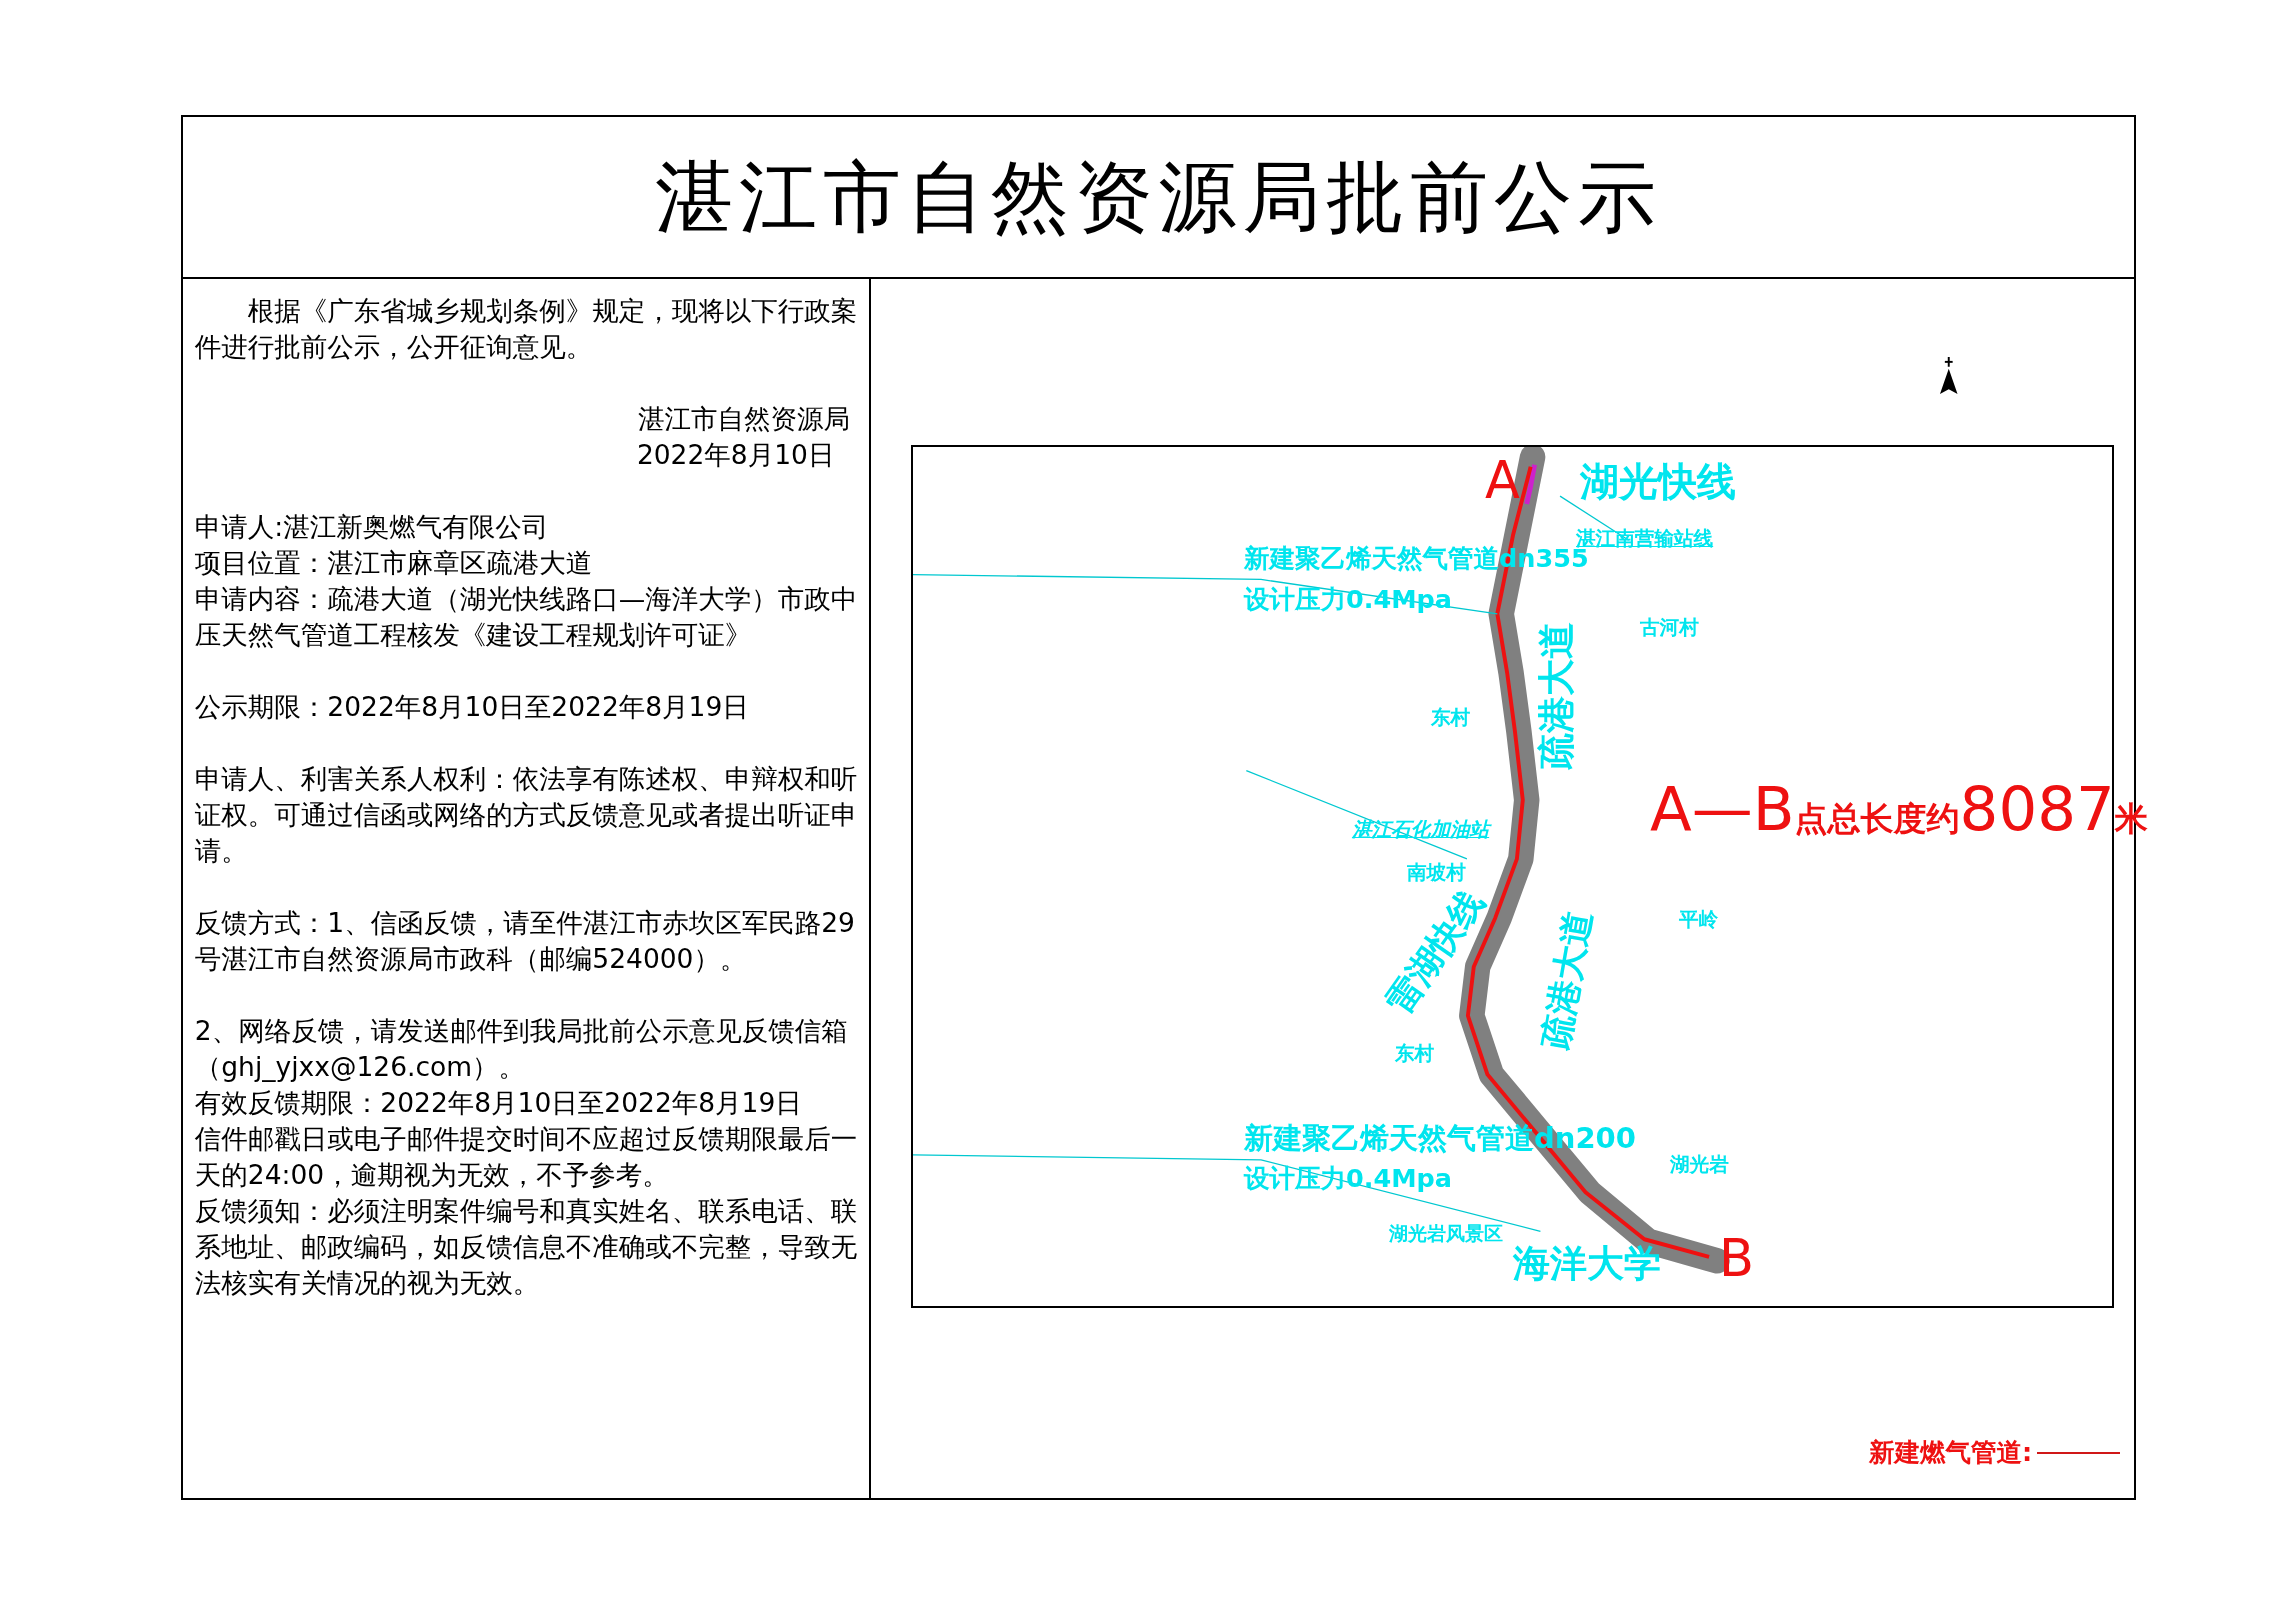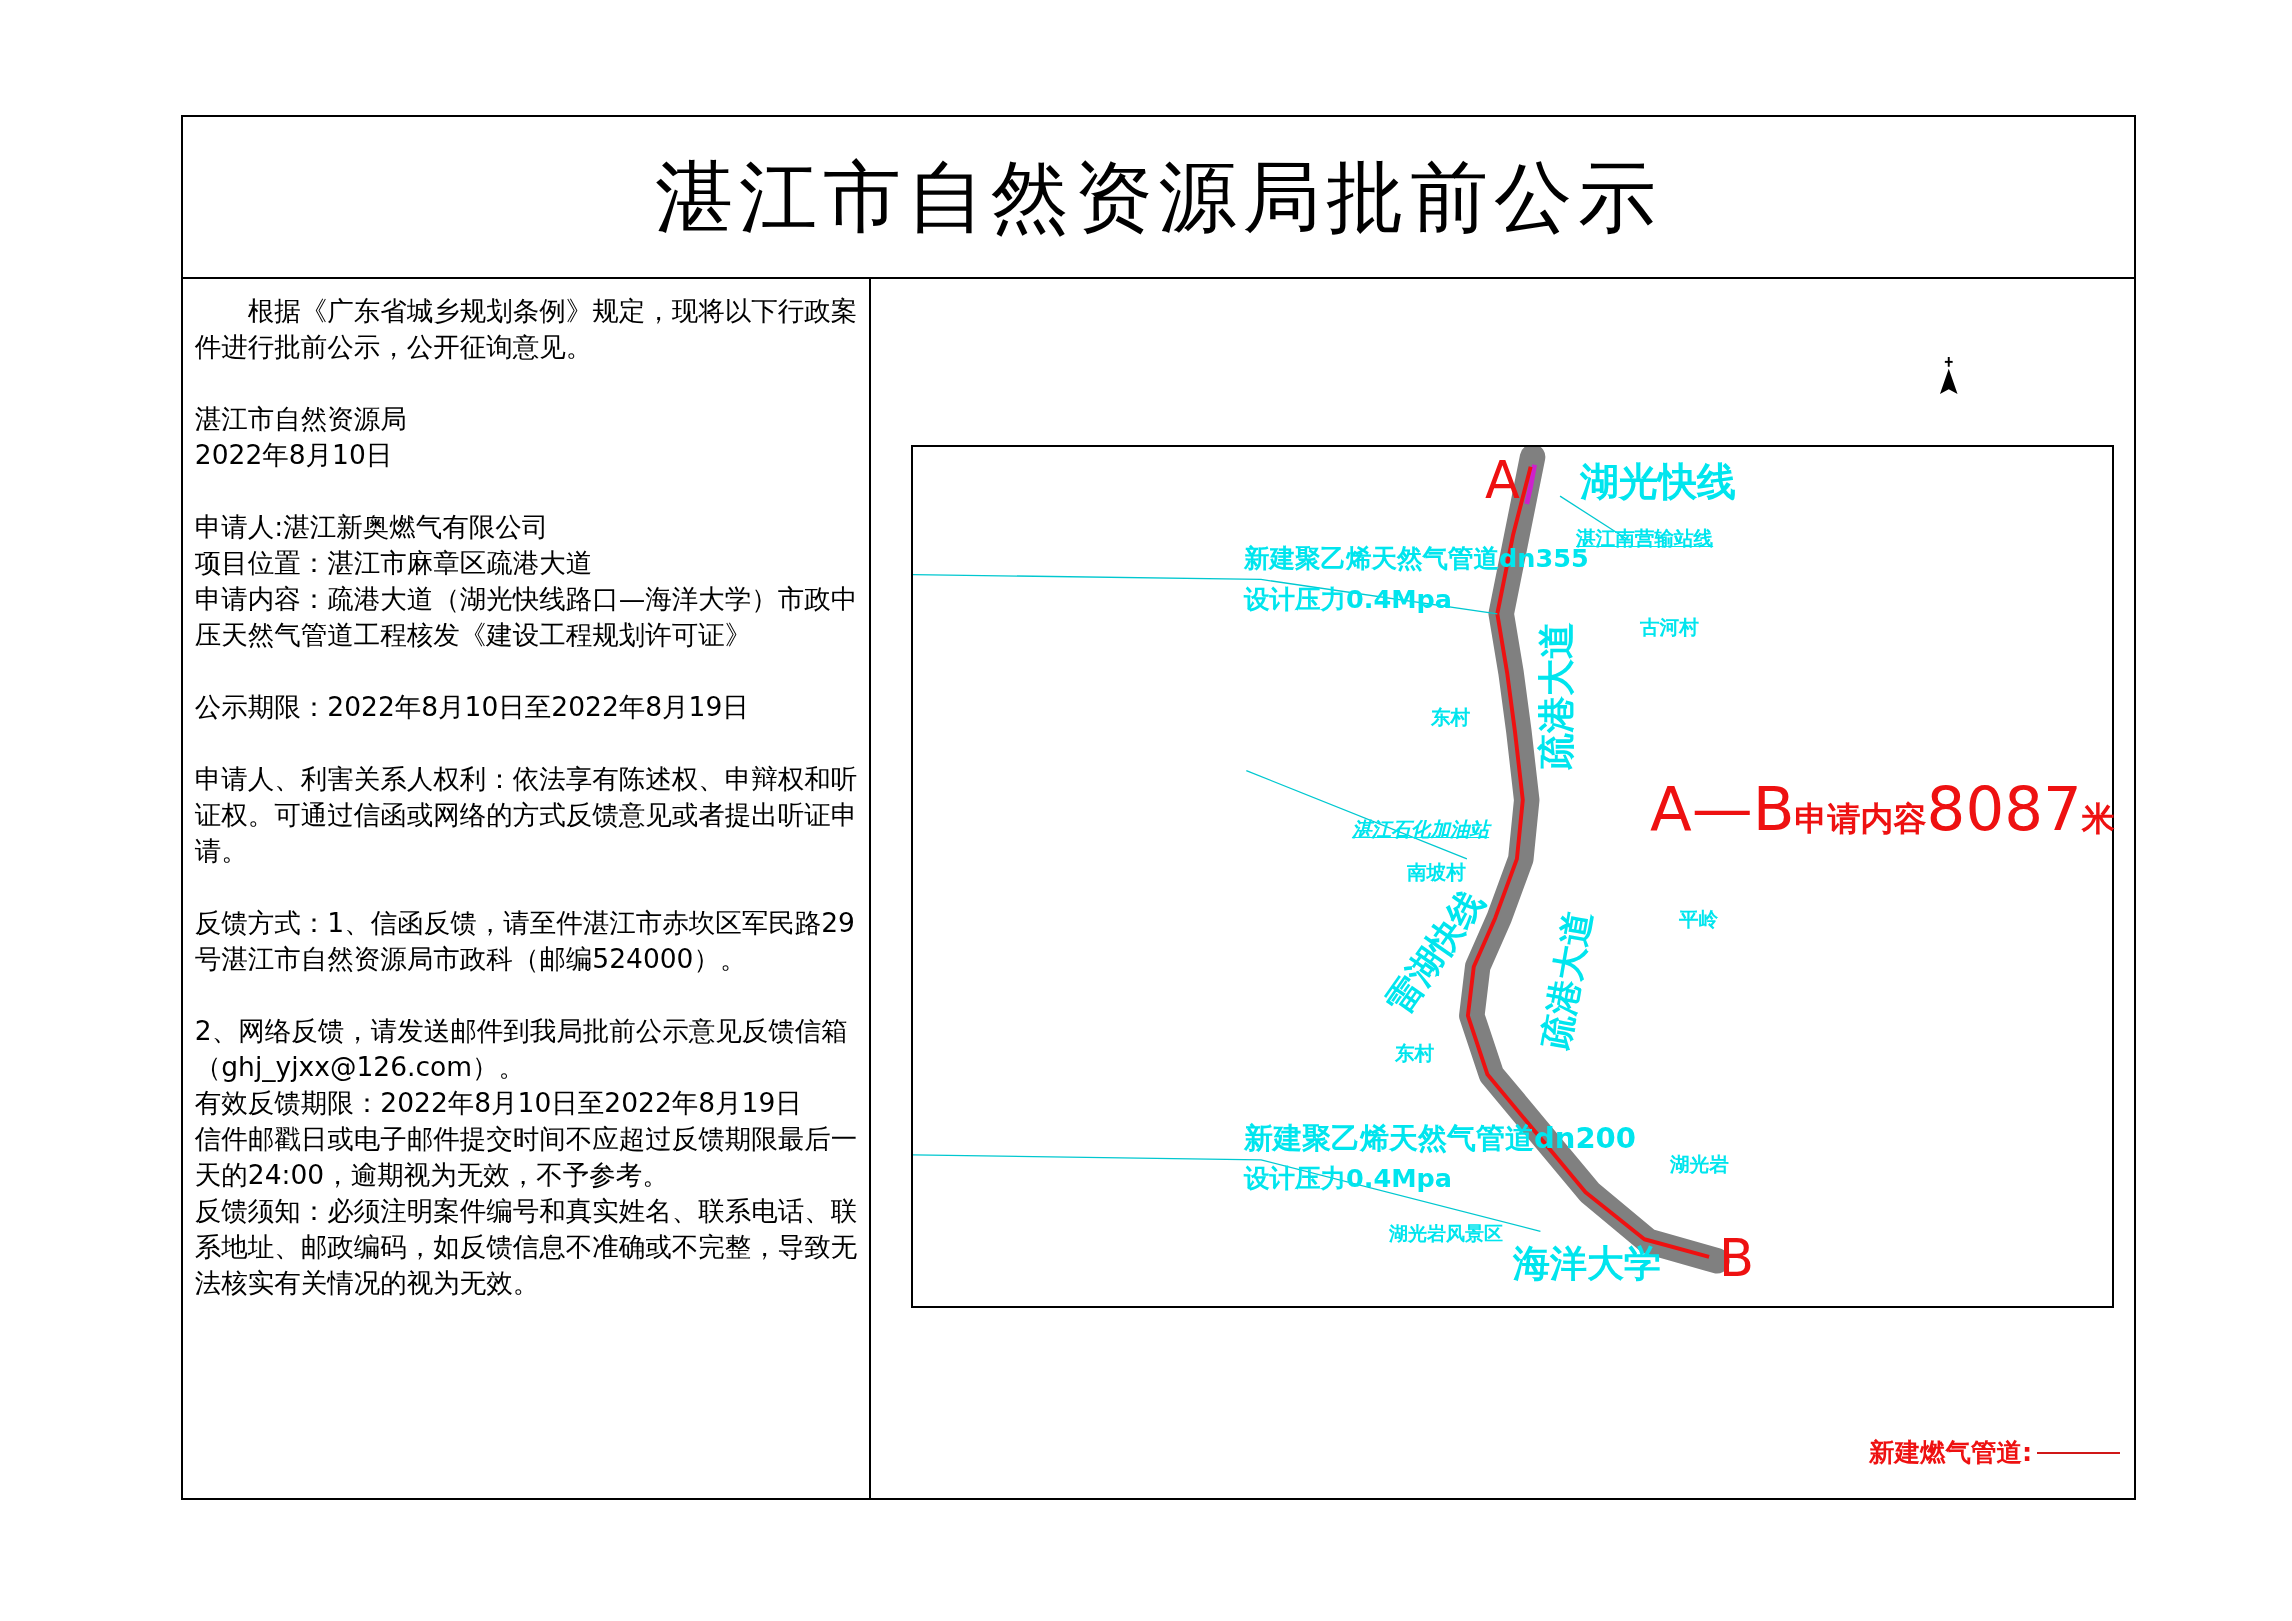--- a/index.html
+++ b/index.html
@@ -9,21 +9,21 @@
            border: 2.9px solid #000; box-sizing: border-box; }
   .title-row { position: absolute; left: 0; top: 0; right: 0; height: 160px;
                border-bottom: 2px solid #000; display: flex; align-items: center; justify-content: center; }
   .title { font-family: "DejaVu Serif", "Liberation Serif", serif; font-size: 78px; letter-spacing: 5.9px;
            font-weight: normal; line-height: 1; }
   .divider { position: absolute; left: 686px; top: 160px; bottom: 0; width: 0; border-left: 2.9px solid #000; }
   .text-col { position: absolute; left: 11.8px; top: 176px; width: 667px;
               font-family: "DejaVu Sans", "Liberation Sans", sans-serif; font-size: 26.5px; line-height: 36px; }
   .text-col p { margin: 0; }
   .indent { text-indent: 2em; }
-  .right { text-align: left; padding-right: 11.8px; }
+  .right { text-align: right; padding-right: 11.8px; }
   .gap { height: 36px; }
 
   .map-frame { position: absolute; left: 728px; top: 328px; width: 1203px; height: 863px;
                border: 2px solid #000; box-sizing: border-box; }
   .north { position: absolute; left: 1754px; top: 240px; width: 23.5px; height: 39px; }
   .map-label { position: absolute; color: #00e5ee; font-family: "DejaVu Sans", "Liberation Sans", sans-serif;
                font-weight: bold; white-space: nowrap; }
   .red { color: #ee1111; }
   .legend { position: absolute; left: 1867px; top: 1318px; display: flex; align-items: center; gap: 5px; }
   .legend-label { color: #ee1111; font-family: "DejaVu Sans", "Liberation Sans", sans-serif; font-weight: bold; font-size: 25.5px; }
@@ -85,21 +85,21 @@
     <div class="map-label" style="left:667px;top:7.8px;font-size:39px;">湖光快线</div>
     <div class="map-label" style="left:663px;top:78px;font-size:19.6px;text-decoration:underline;">湛江南营输站线</div>
     <div class="map-label" style="left:331px;top:94px;font-size:25.5px;">新建聚乙烯天然气管道dn355</div>
     <div class="map-label" style="left:331px;top:135px;font-size:25.5px;">设计压力0.4Mpa</div>
     <div class="map-label" style="left:727px;top:167px;font-size:19.6px;">古河村</div>
     <div class="map-label" style="left:518px;top:257px;font-size:19.6px;">东村</div>
     <div class="map-label" style="left:619px;top:225px;font-size:37px;transform:rotate(-90deg);transform-origin:left top;top:323px;">疏港大道</div>
     <div class="map-label" style="left:439px;top:369px;font-size:19.6px;text-decoration:underline;font-style:italic;">湛江石化加油站</div>
     <div class="map-label" style="left:494px;top:412px;font-size:19.6px;">南坡村</div>
     <div class="map-label red" style="left:737px;top:326px;font-size:61px;font-weight:normal;">
-      <span>A—B</span><span style="font-size:33px;font-weight:bold;">申请内容</span><span>8087</span><span style="font-size:33px;font-weight:bold;">米</span>
+      <span>A—B</span><span style="font-size:33px;font-weight:bold;">点总长度约</span><span>8087</span><span style="font-size:33px;font-weight:bold;">米</span>
     </div>
     <div class="map-label" style="left:766px;top:459px;font-size:19.6px;">平岭</div>
     <div class="map-label" style="left:463px;top:490px;font-size:35px;transform:rotate(-55deg);transform-origin:left top;top:549px;">雷湖快线</div>
     <div class="map-label" style="left:619px;top:598px;font-size:35px;transform:rotate(-80deg);transform-origin:left top;">疏港大道</div>
     <div class="map-label" style="left:482px;top:593px;font-size:19.6px;">东村</div>
     <div class="map-label" style="left:331px;top:672px;font-size:29px;">新建聚乙烯天然气管道dn200</div>
     <div class="map-label" style="left:331px;top:714px;font-size:25.5px;">设计压力0.4Mpa</div>
     <div class="map-label" style="left:757px;top:704px;font-size:19.6px;">湖光岩</div>
     <div class="map-label" style="left:476px;top:774px;font-size:19px;">湖光岩风景区</div>
     <div class="map-label" style="left:600px;top:792px;font-size:37px;">海洋大学</div>

